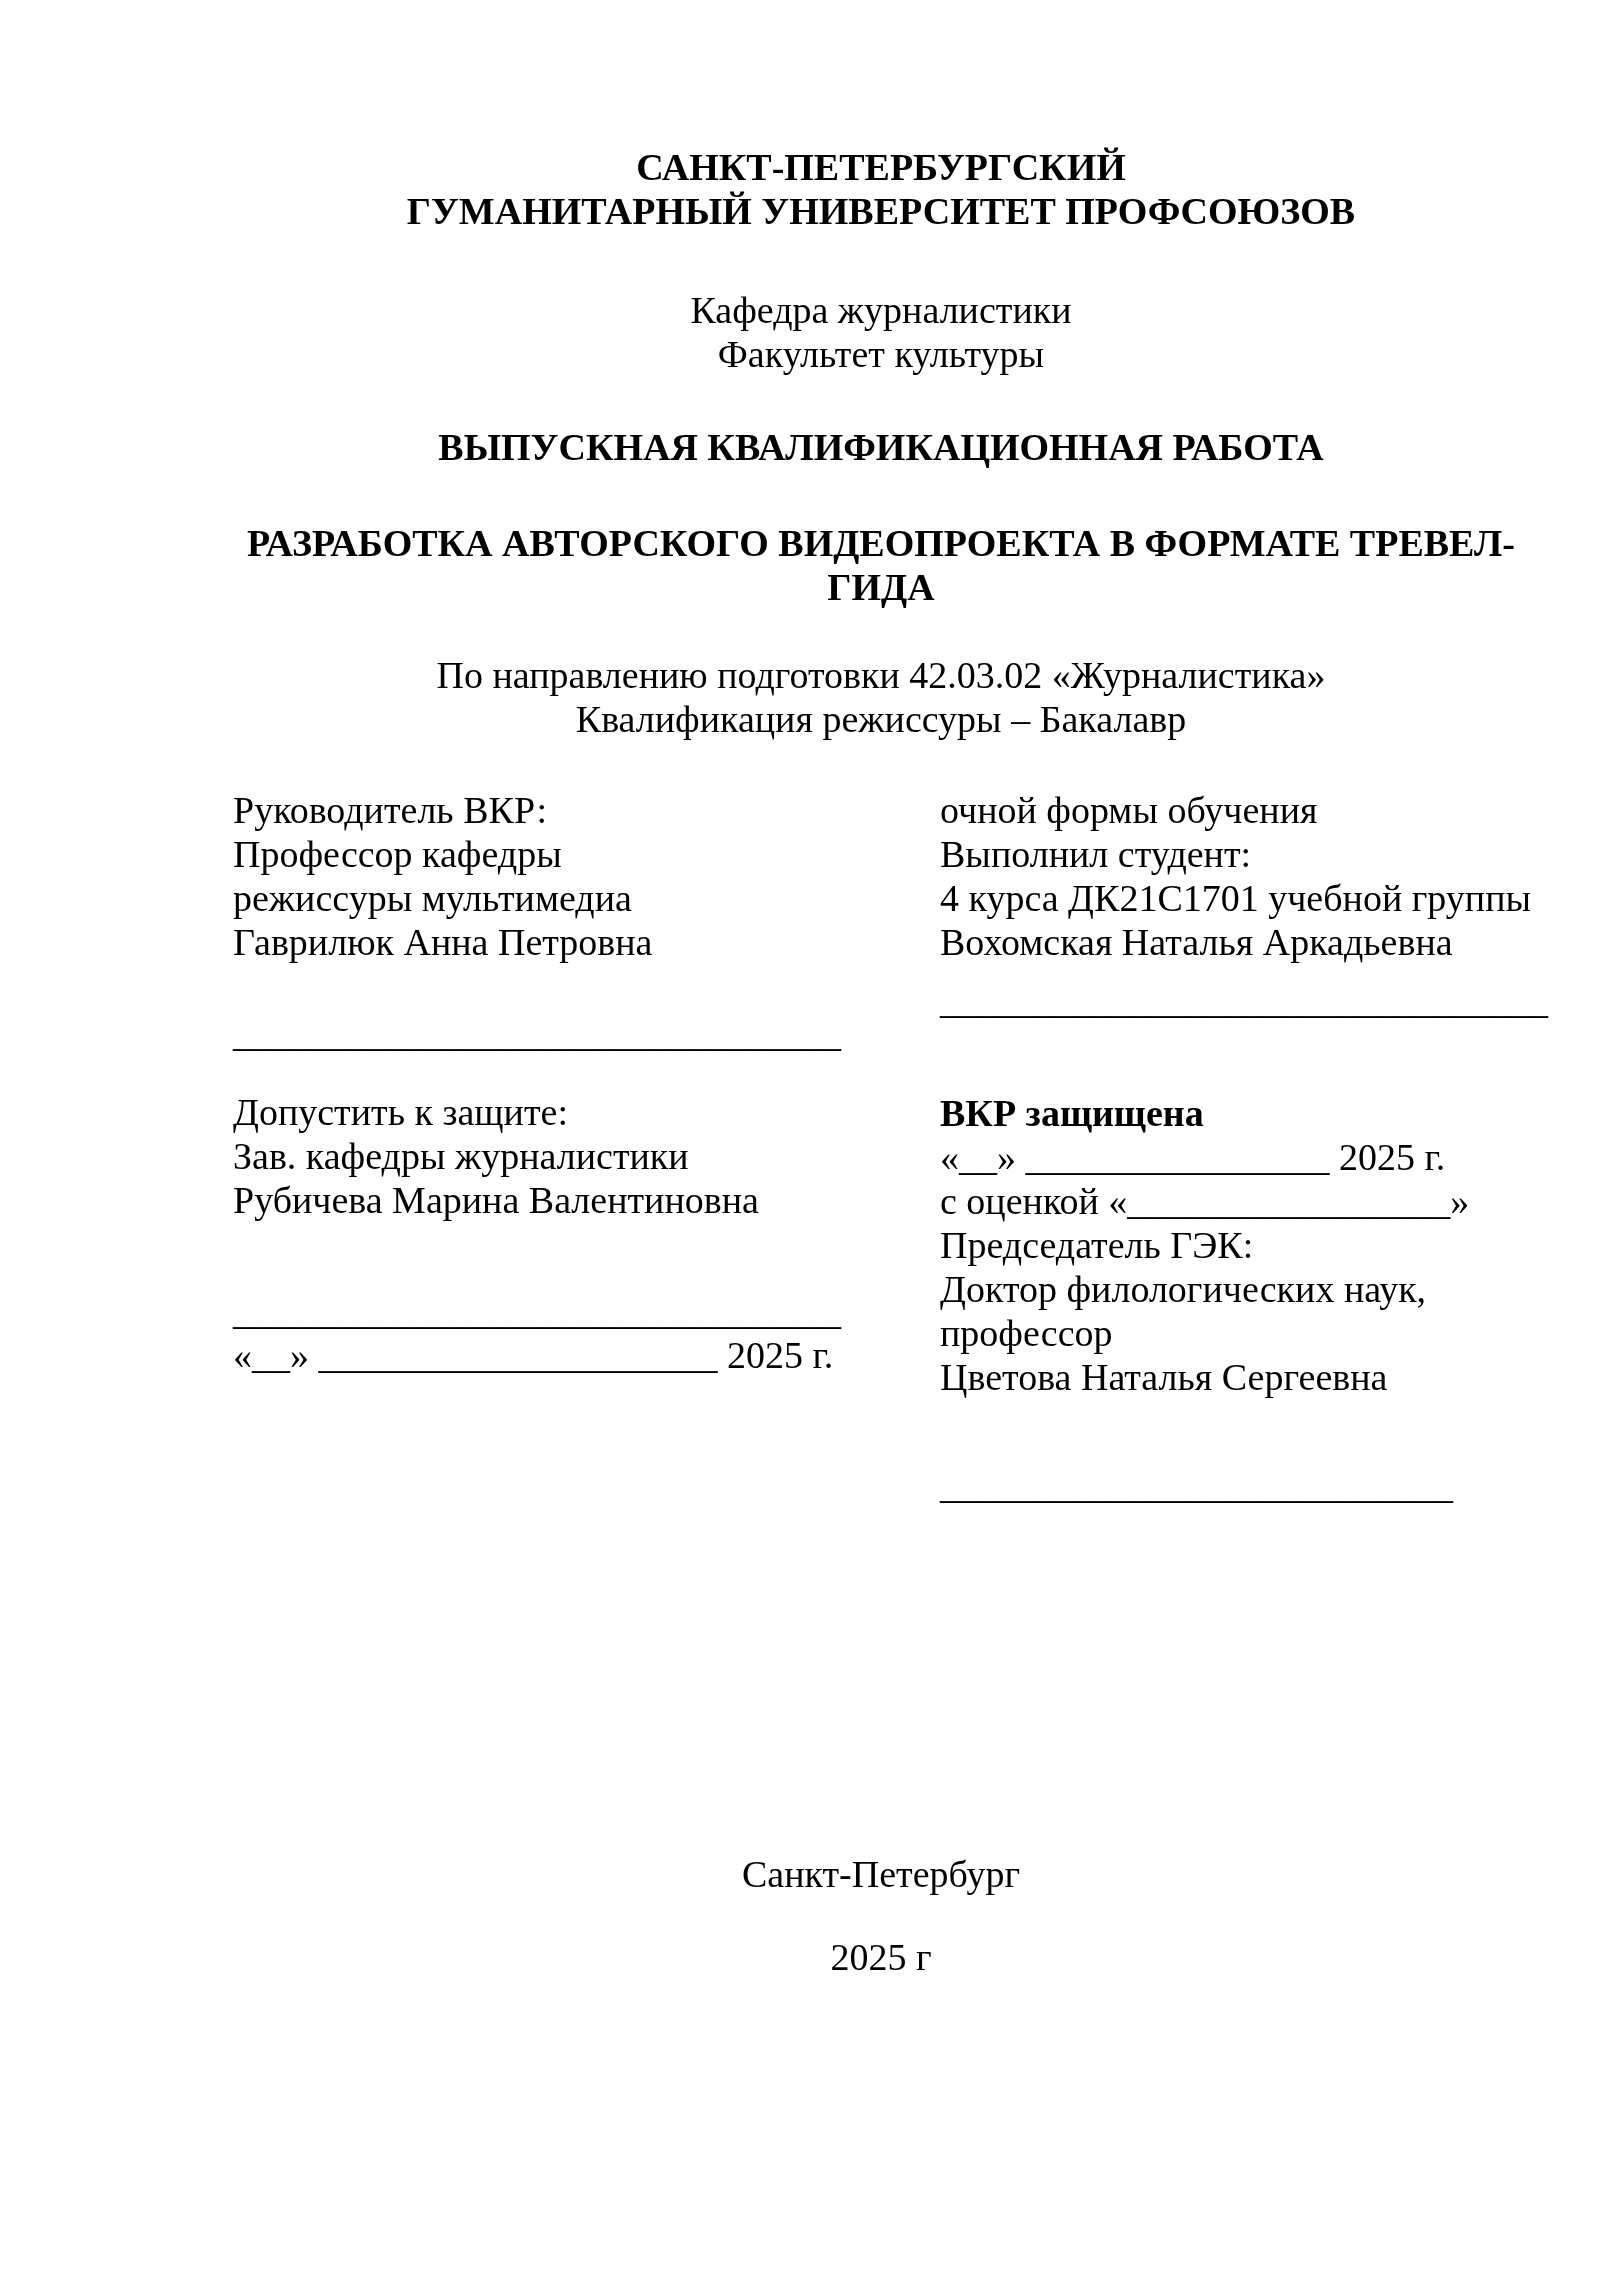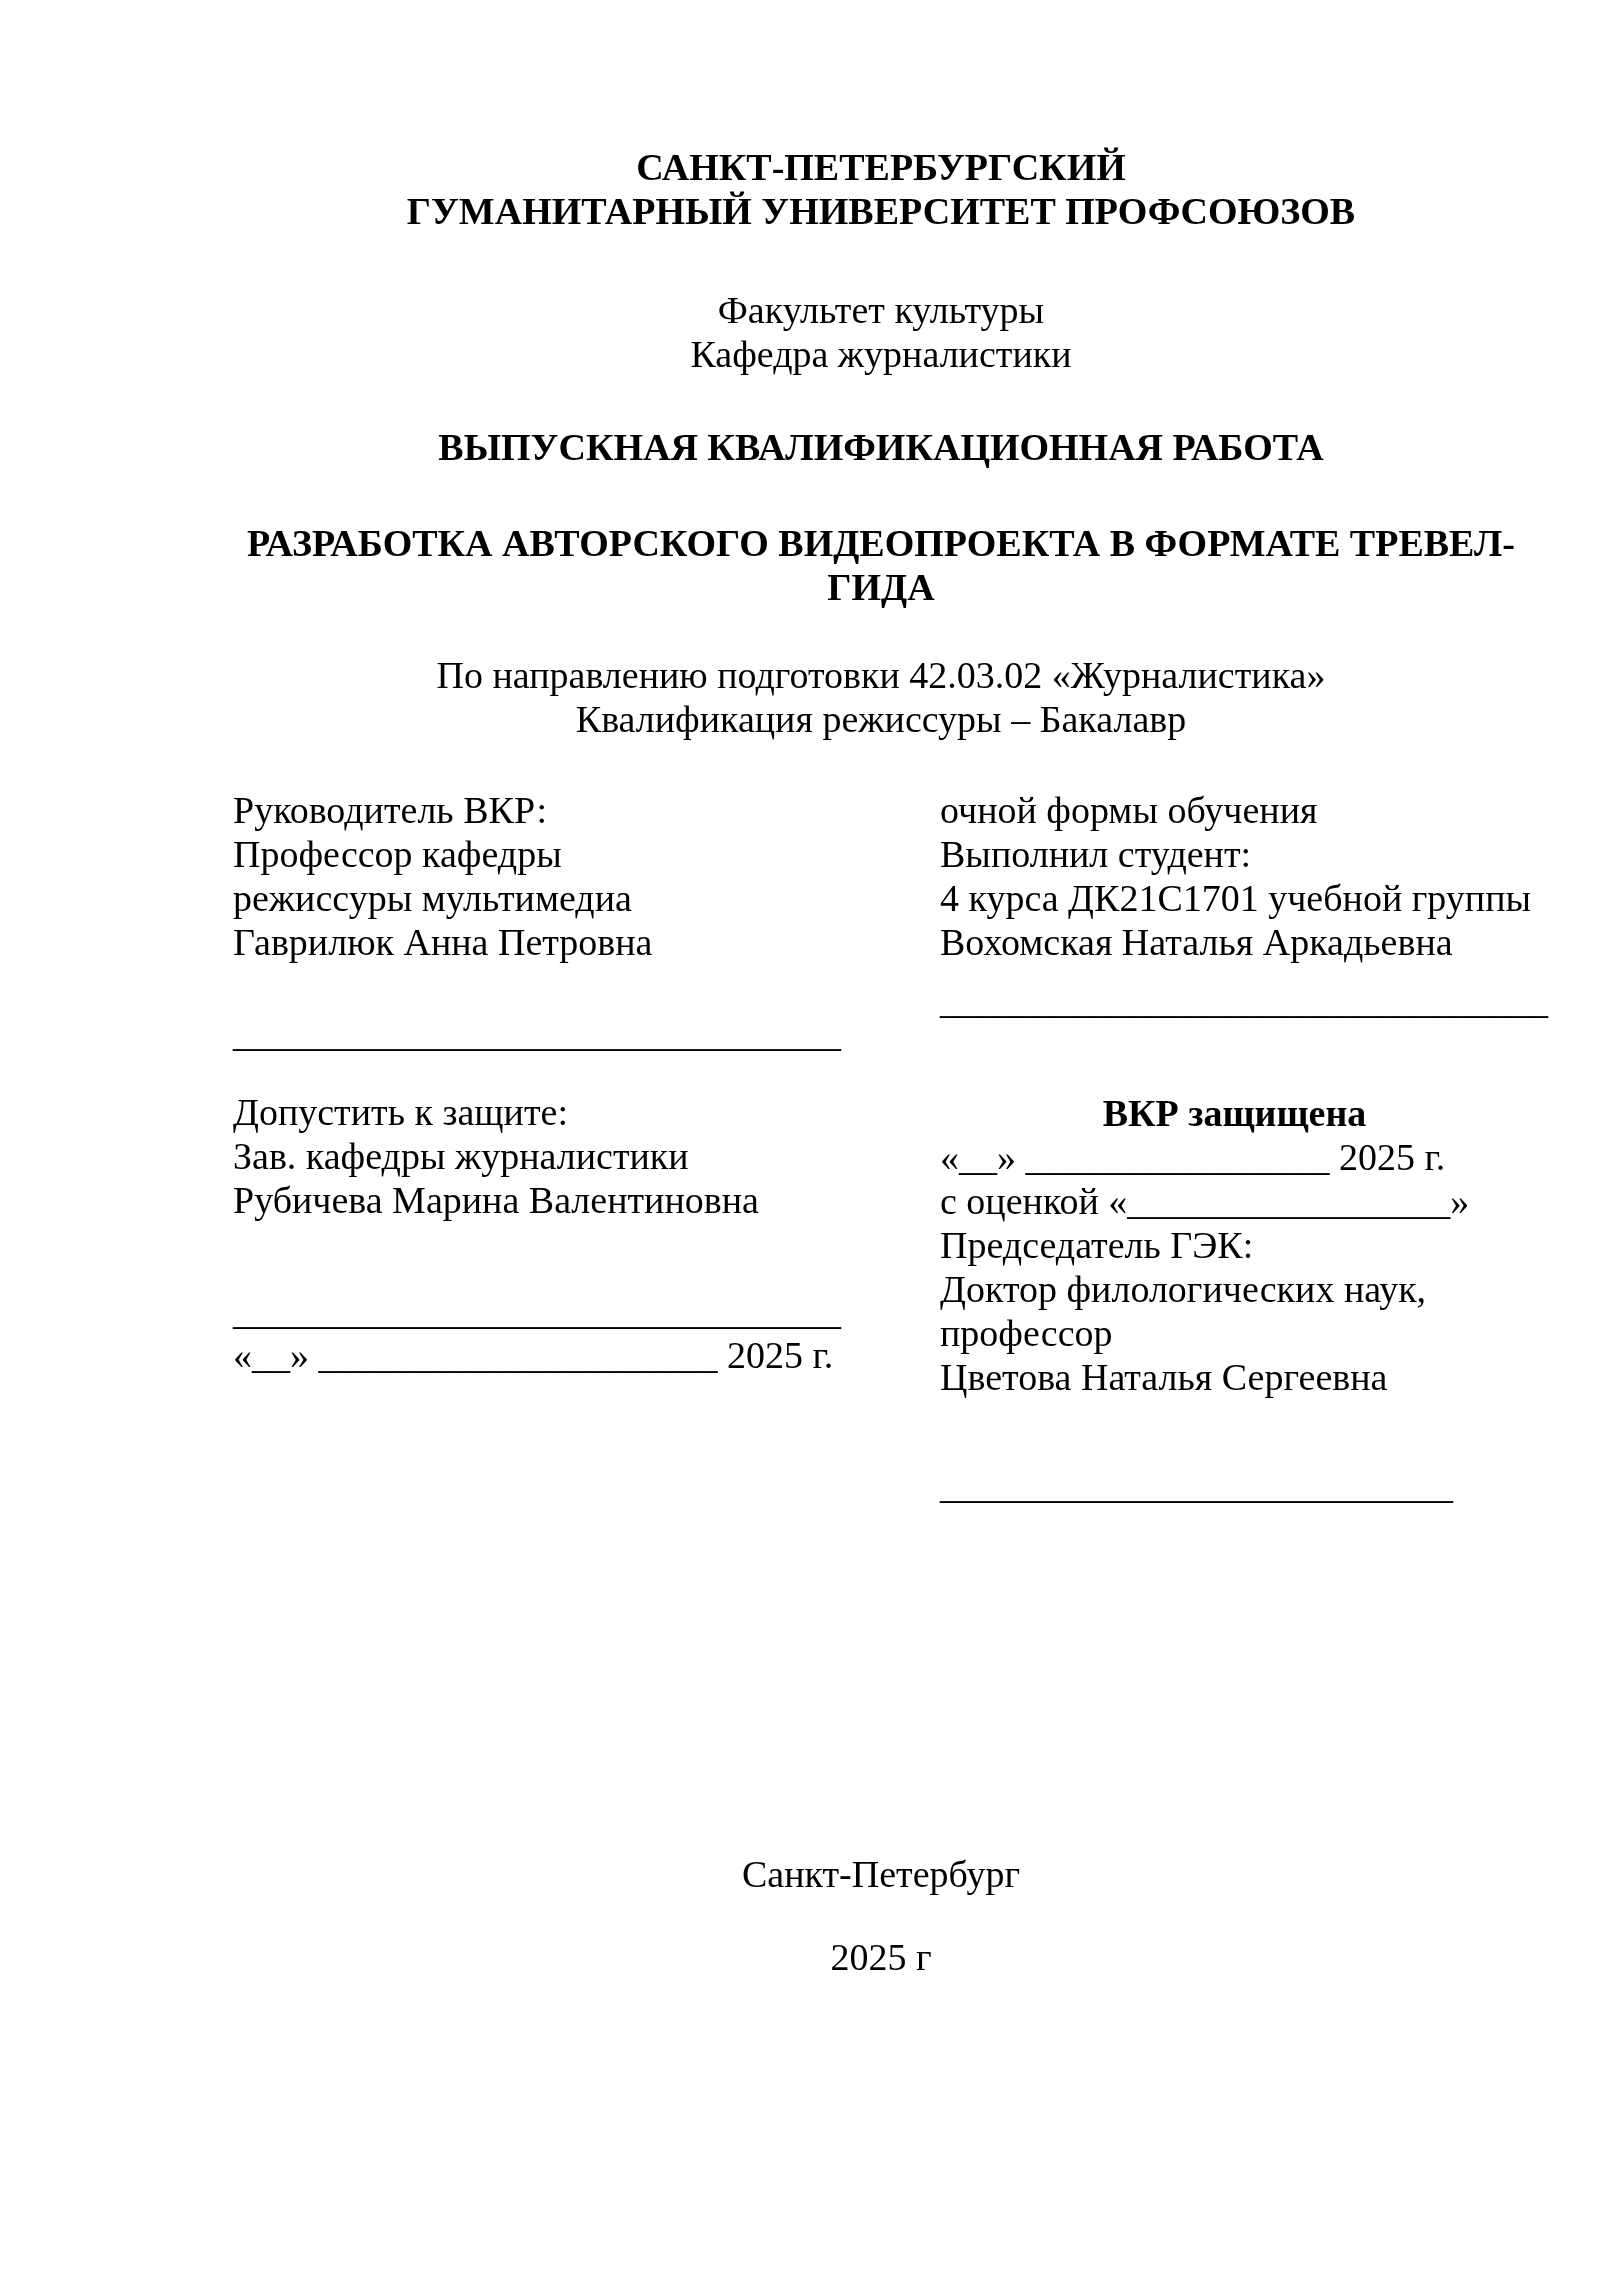--- a/index.html
+++ b/index.html
@@ -23,39 +23,39 @@
   .col-right{flex:1;min-width:0;}
   .mt-faculty{margin-top:55px;}
   .mt-worktype{margin-top:49px;}
   .mt-title{margin-top:52px;}
   .mt-direction{margin-top:44px;}
   .mt-cols{margin-top:47px;}
   .mt-sig-left{margin-top:47px;}
   .mt-admission{margin-top:35px;}
   .mt-sig-left2{margin-top:67px;}
   .mt-sig-right{margin-top:14px;}
-  .mt-defense{margin-top:69px;text-align:center;}
+  .mt-defense{margin-top:69px;}
   .mt-committee{}
   .mt-sig-right2{margin-top:64px;}
   .mt-city{margin-top:345px;}
   .mt-year{margin-top:39px;}
 </style>
 </head>
 <body>
 
 <div class="page">
 
   <div class="center bold">
     <div class="line">САНКТ-ПЕТЕРБУРГСКИЙ</div>
     <div class="line">ГУМАНИТАРНЫЙ УНИВЕРСИТЕТ ПРОФСОЮЗОВ</div>
   </div>
 
   <div class="center mt-faculty">
+    <div class="line">Кафедра журналистики</div>
     <div class="line">Факультет культуры</div>
-    <div class="line">Кафедра журналистики</div>
   </div>
 
   <div class="center bold mt-worktype line">ВЫПУСКНАЯ КВАЛИФИКАЦИОННАЯ РАБОТА</div>
 
   <div class="center bold mt-title">
     <div class="line">РАЗРАБОТКА АВТОРСКОГО ВИДЕОПРОЕКТА В ФОРМАТЕ ТРЕВЕЛ-</div>
     <div class="line">ГИДА</div>
   </div>
 
   <div class="center mt-direction">

